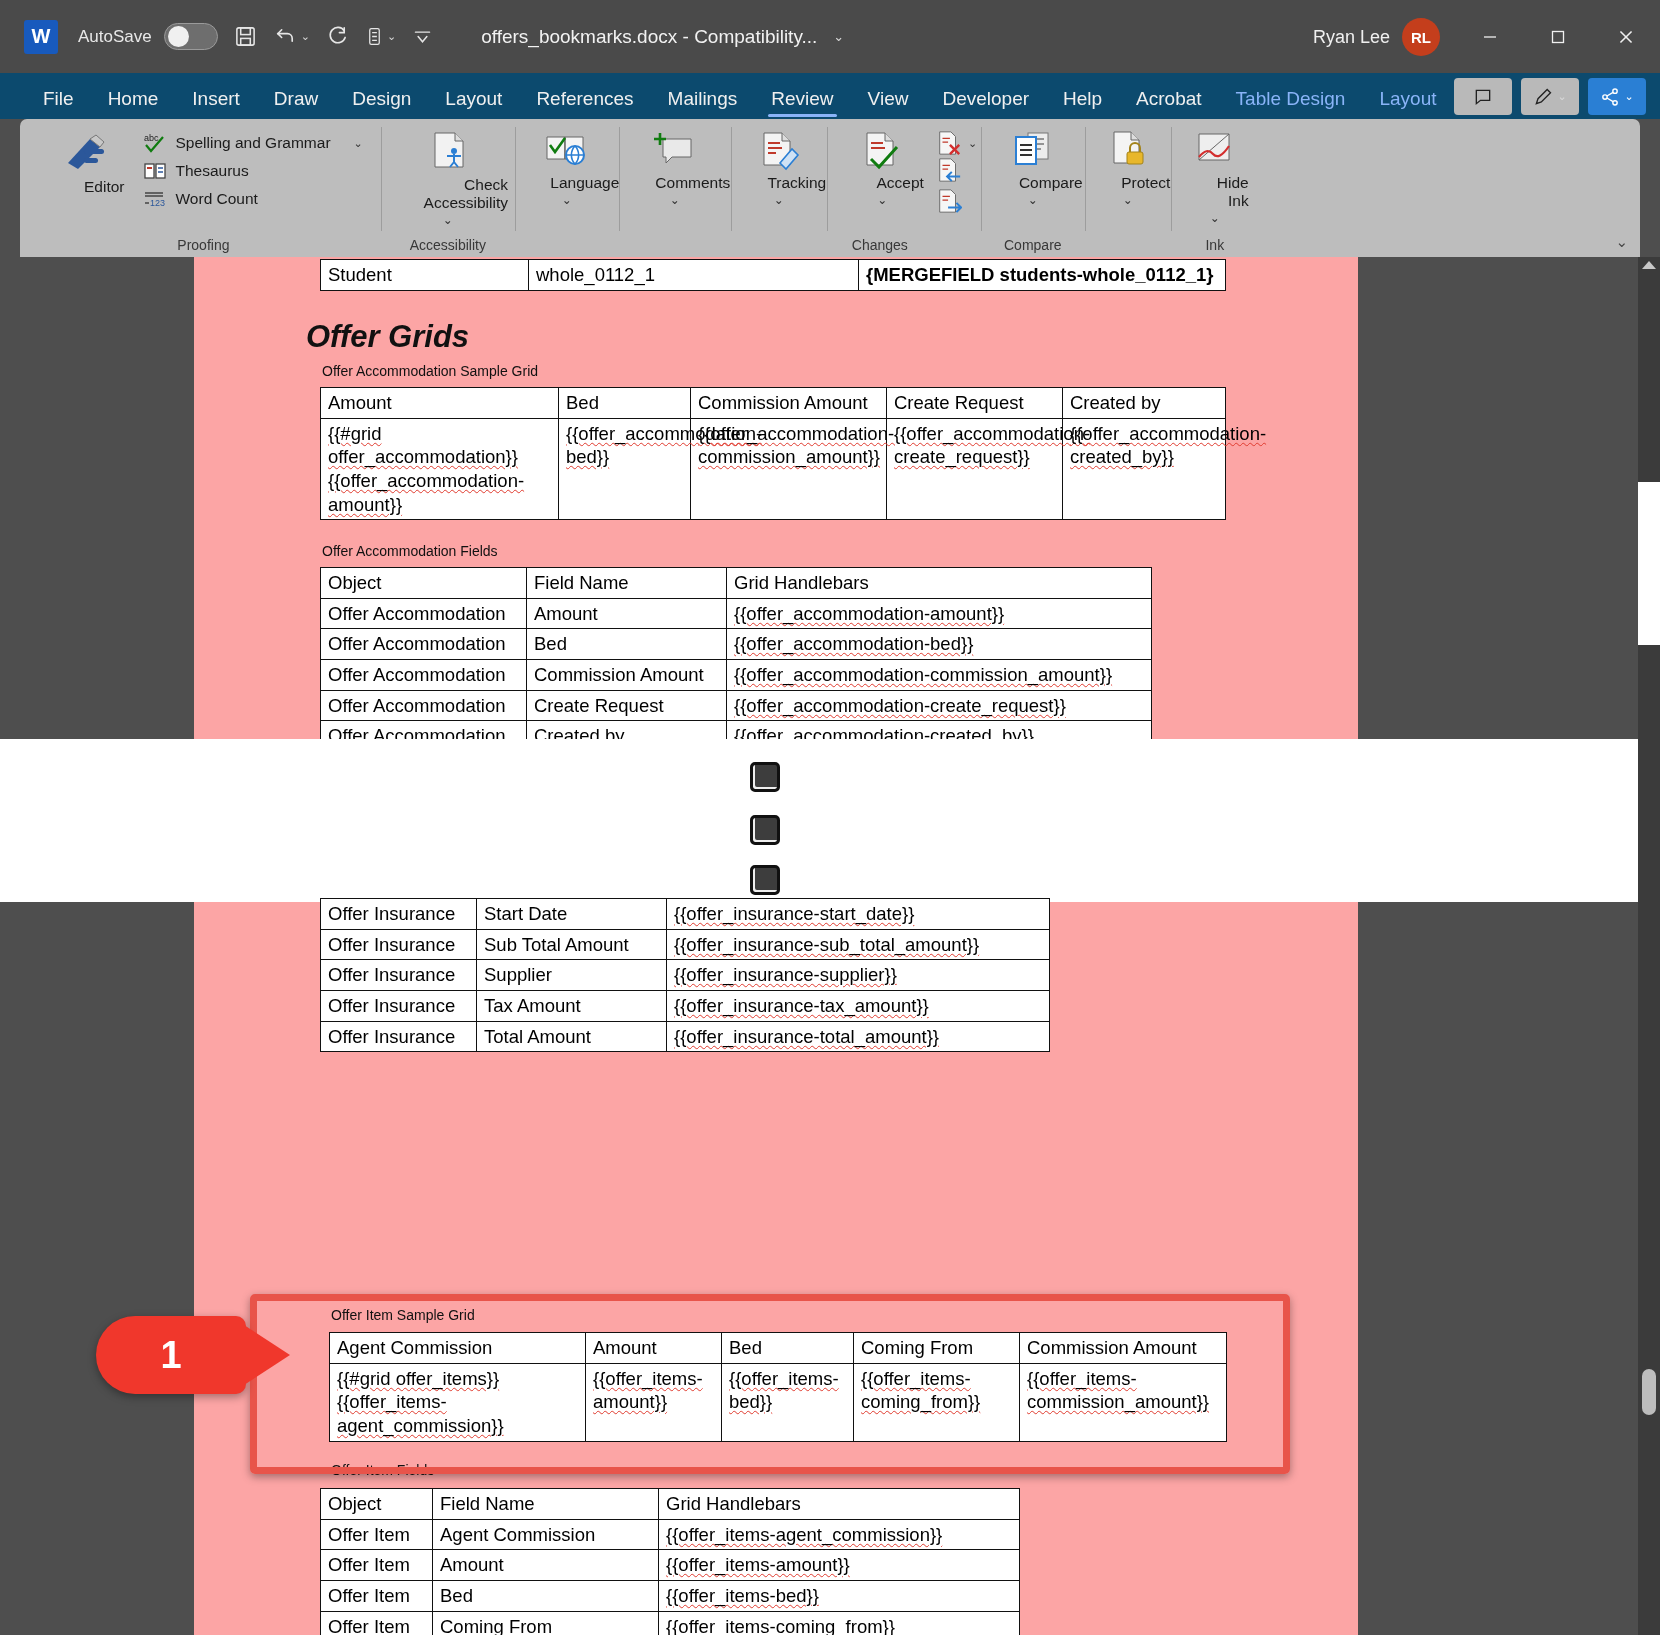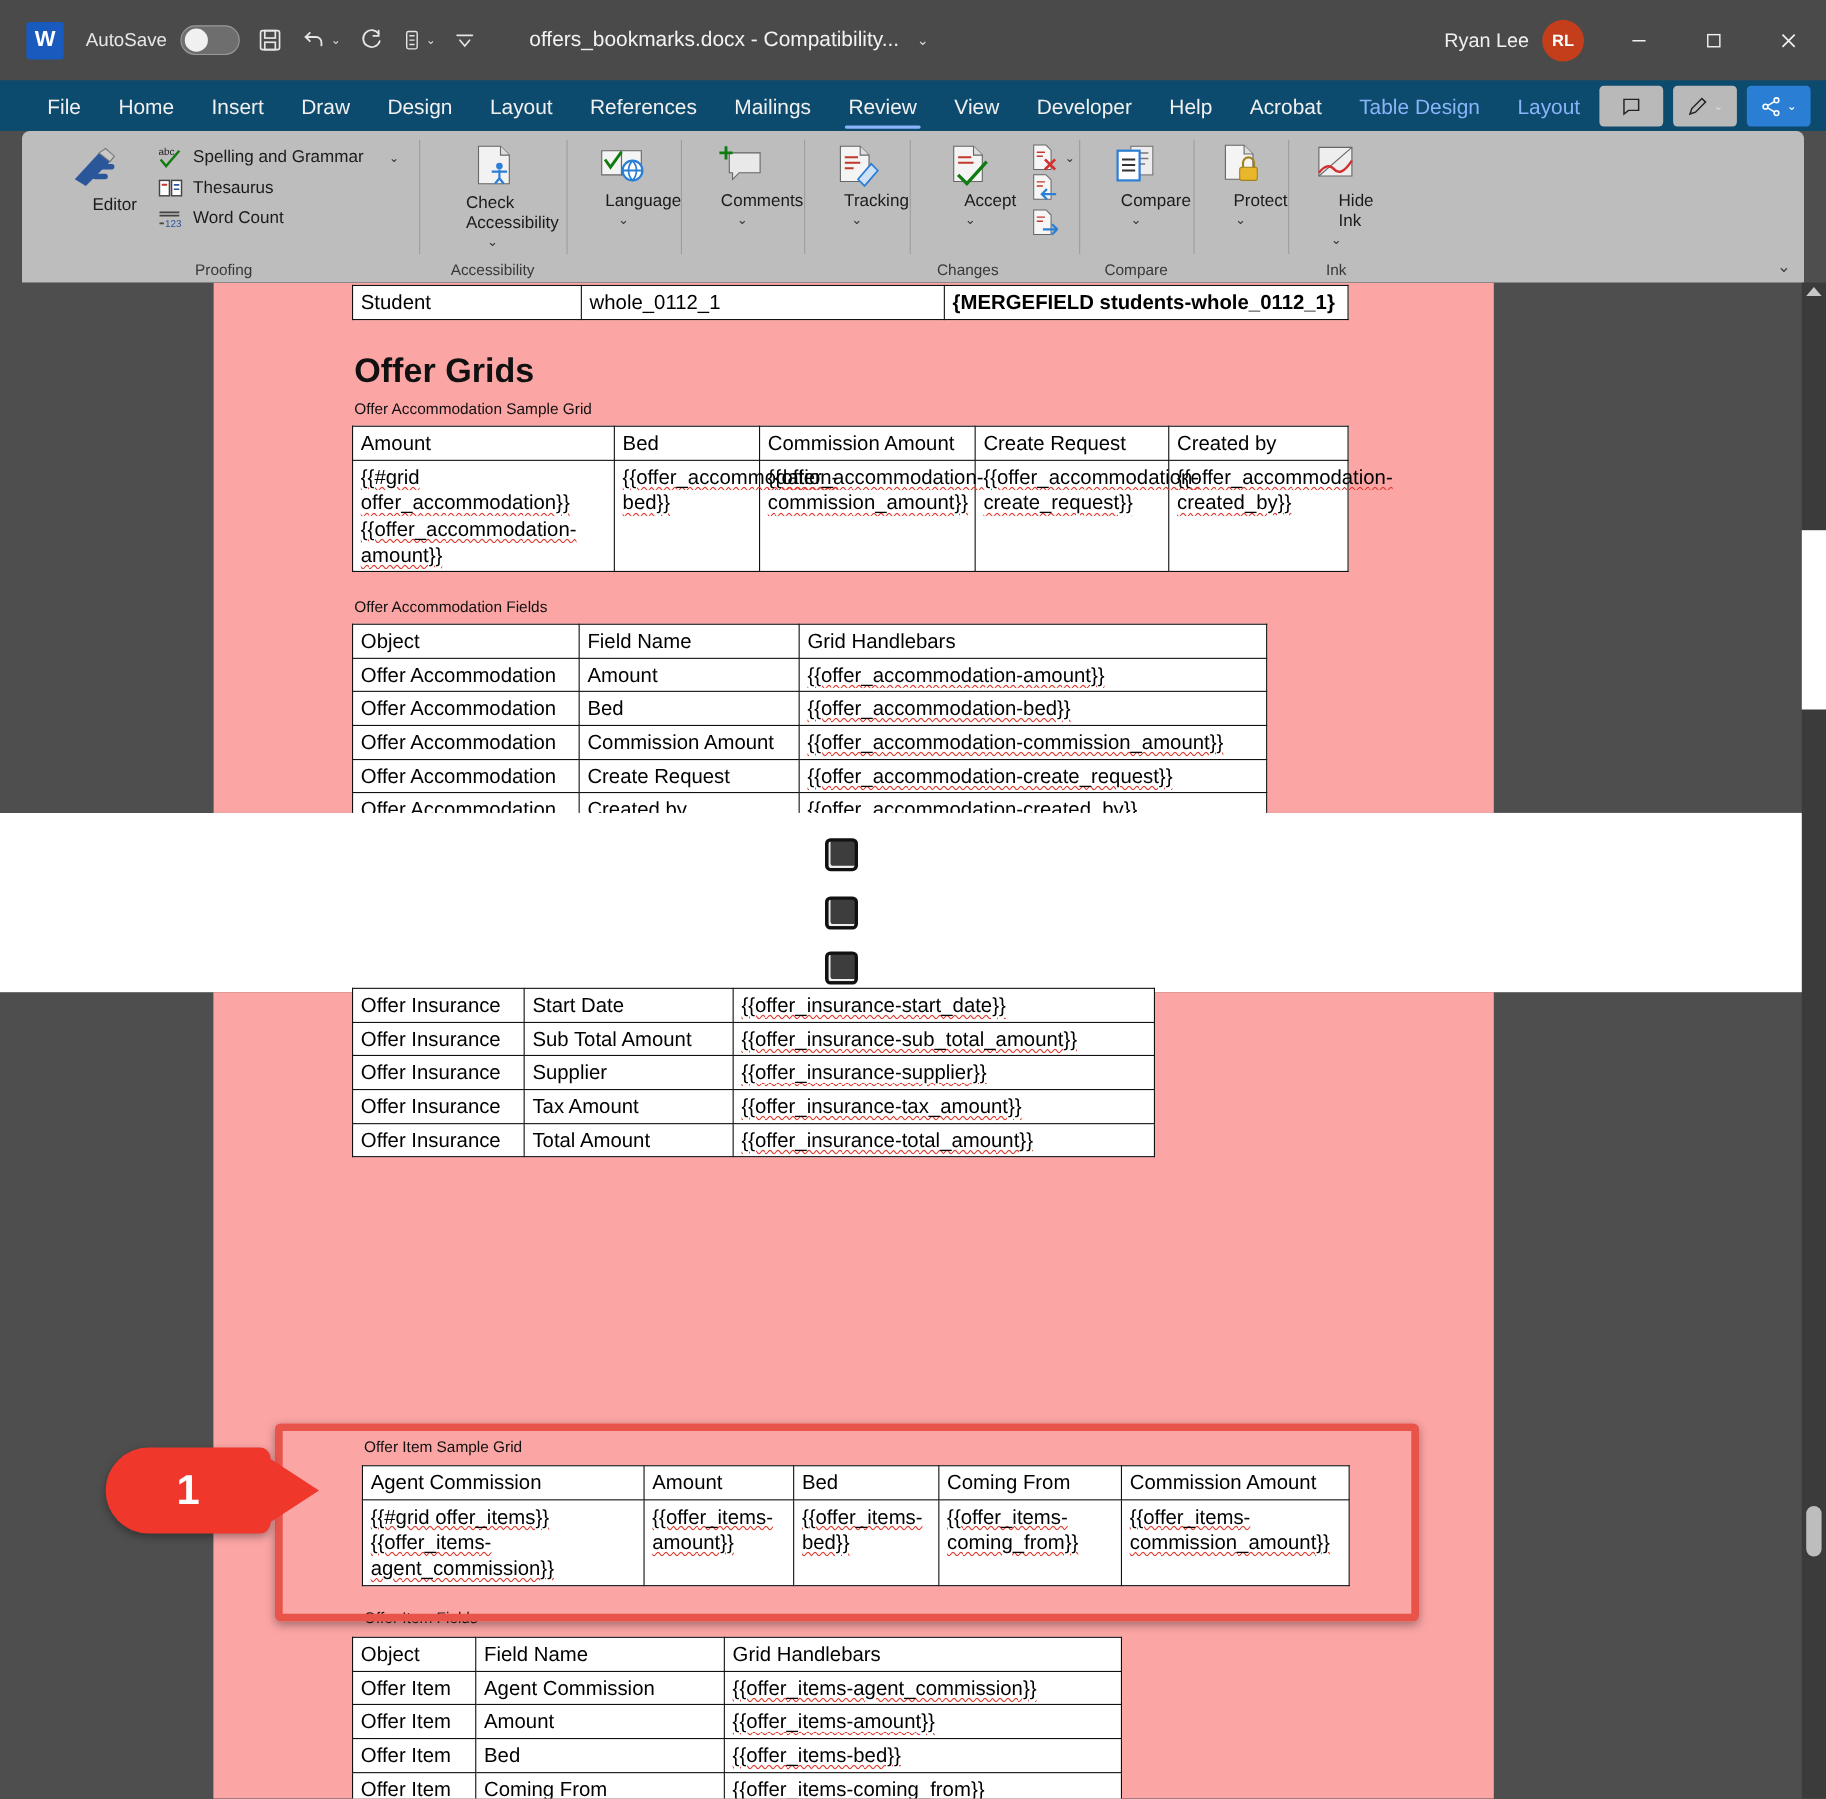--- a/index.html
+++ b/index.html
@@ -140,21 +140,21 @@
   }
   .rgroup .gname {
     font-size: 14px; color: #383838; text-align: center;
   }
   .rgroup .gbody { display: flex; align-items: flex-start; gap: 2px; flex: 1; }
   .bigbtn {
     display: flex; flex-direction: column; align-items: center;
     padding: 2px 10px; min-width: 74px;
   }
   .bigbtn .lbl {
-    font-size: 15.5px; color: #1b1b1b; text-align: left; line-height: 1.15;
+    font-size: 15.5px; color: #1b1b1b; text-align: right; line-height: 1.15;
     margin-top: 3px;
     margin-left: 36px;
   }
   .smallbtn {
     display: flex; align-items: center; gap: 9px;
     padding: 3px 6px; font-size: 15.5px; color: #1b1b1b;
     white-space: nowrap;
   }
   .collapse-caret {
     position: absolute; right: 12px; bottom: 6px;
@@ -579,21 +579,21 @@
     <table class="doctbl" style="position:absolute;left:126px;top:2px;width:906px;">
       <tbody>
           <tr>
         <td style="width:208px">Student</td>
         <td style="width:330px">whole_0112_1</td>
         <td style="font-weight:bold">{MERGEFIELD students-whole_0112_1}</td>
       </tr>
     </tbody>
       </table>
 
-    <div class="hdg1" style="position:absolute;left:128px;top:62px;">Offer Grids</div>
+    <div class="hdg1" style="position:absolute;left:112px;top:62px;font-style:italic;">Offer Grids</div>
     <div class="cap" style="position:absolute;left:128px;top:106px;">Offer Accommodation Sample Grid</div>
 
     <table class="doctbl" style="position:absolute;left:126px;top:130px;width:906px;table-layout:fixed;">
       <tbody>
           <tr>
         <td style="width:238px">Amount</td>
         <td style="width:132px">Bed</td>
         <td style="width:196px">Commission Amount</td>
         <td style="width:176px">Create Request</td>
         <td>Created by</td>

